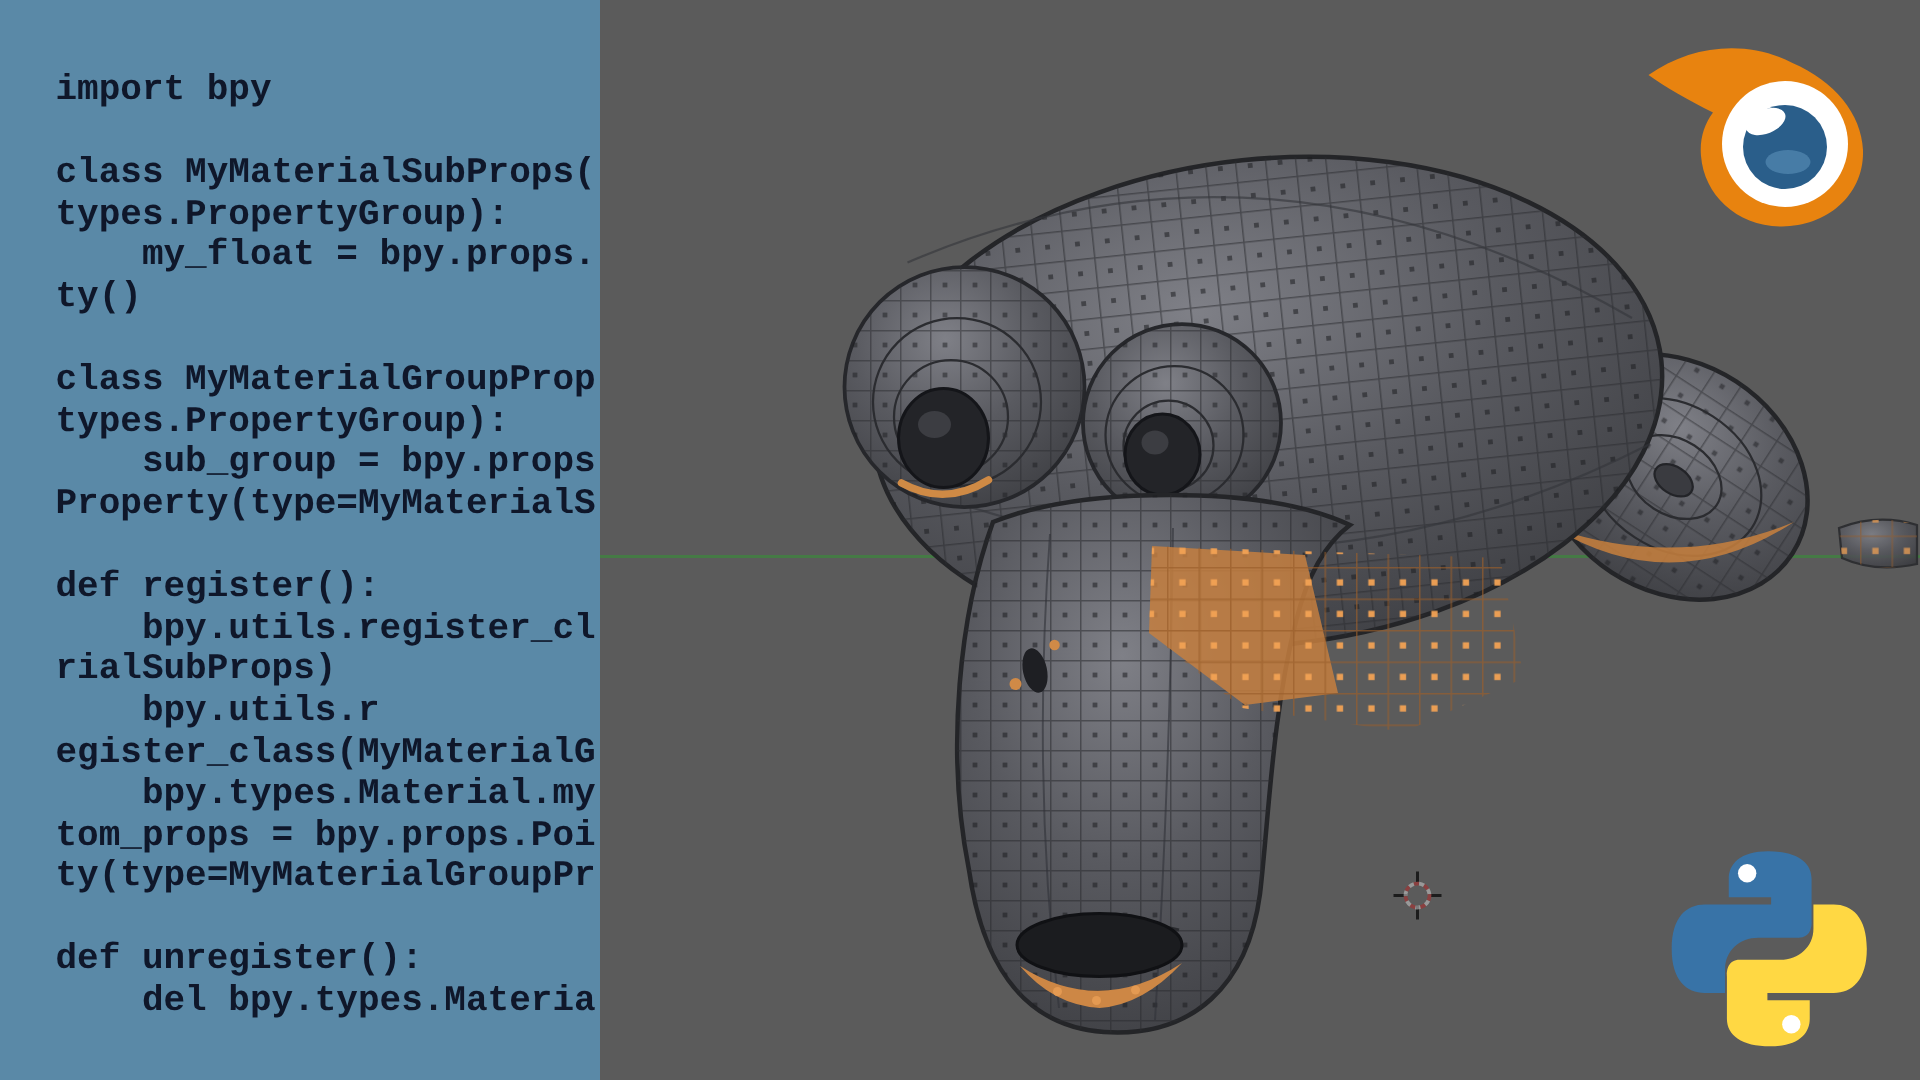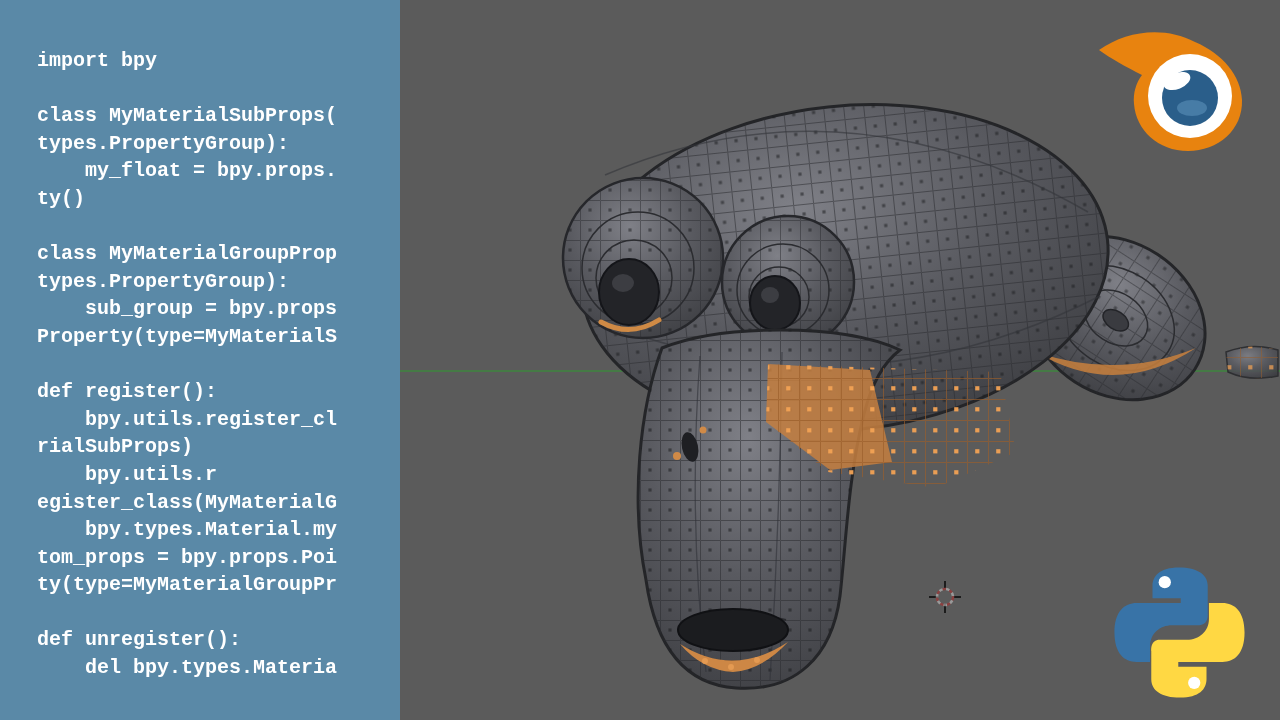--- a/index.html
+++ b/index.html
@@ -6,22 +6,22 @@
   html,body { width:1280px; height:720px; overflow:hidden; background:#5b5b5b; }
   .stage { position:relative; width:1280px; height:720px; font-family:"Liberation Sans", sans-serif; }
 
   .code-panel {
     position:absolute; left:0; top:0; width:400px; height:720px;
     background:#5a89a7; overflow:hidden; z-index:3;
   }
   .code-panel pre {
     margin:0; padding:47px 0 0 37px;
     font-family:"Liberation Mono","DejaVu Sans Mono",monospace;
-    font-size:20px; line-height:27.6px; font-weight:700;
-    color:#ffffff; white-space:pre;
+    font-size:24px; line-height:27.6px; font-weight:700;
+    color:#0f172a; white-space:pre;
   }
 
   .viewport {
     position:absolute; left:400px; top:0; width:880px; height:720px;
     background:#5b5b5b; z-index:1;
   }
   svg.scene { position:absolute; left:0; top:0; }
 
   .logo { position:absolute; z-index:4; }
   .logo.blender { left:1095px; top:18px; }

